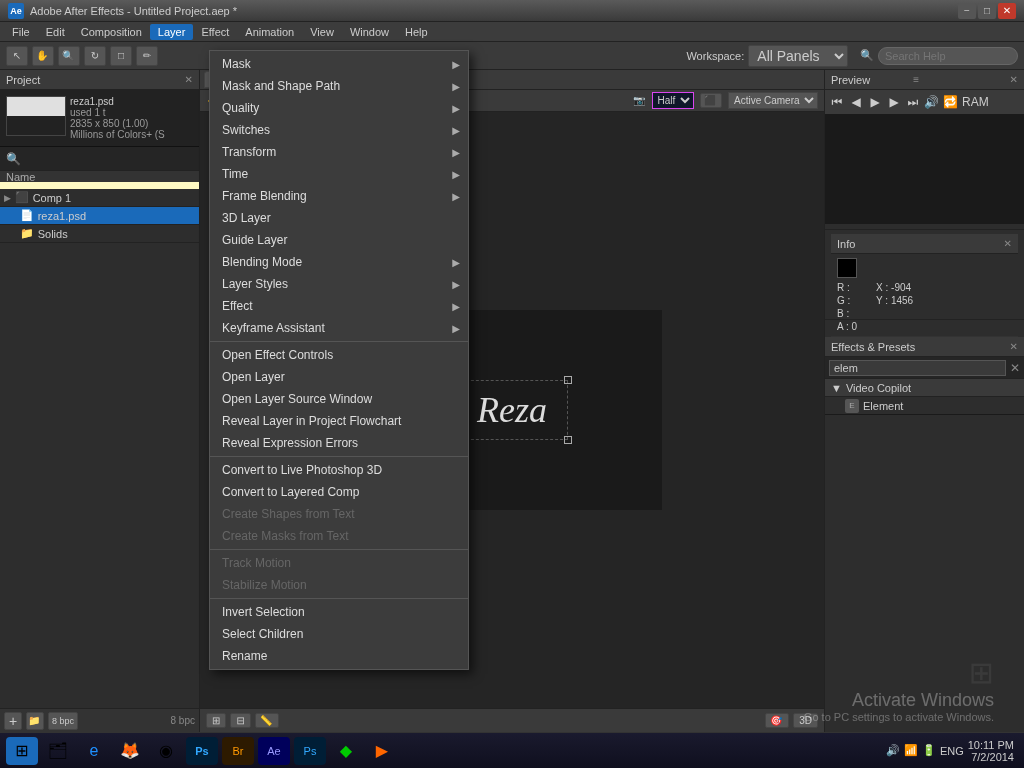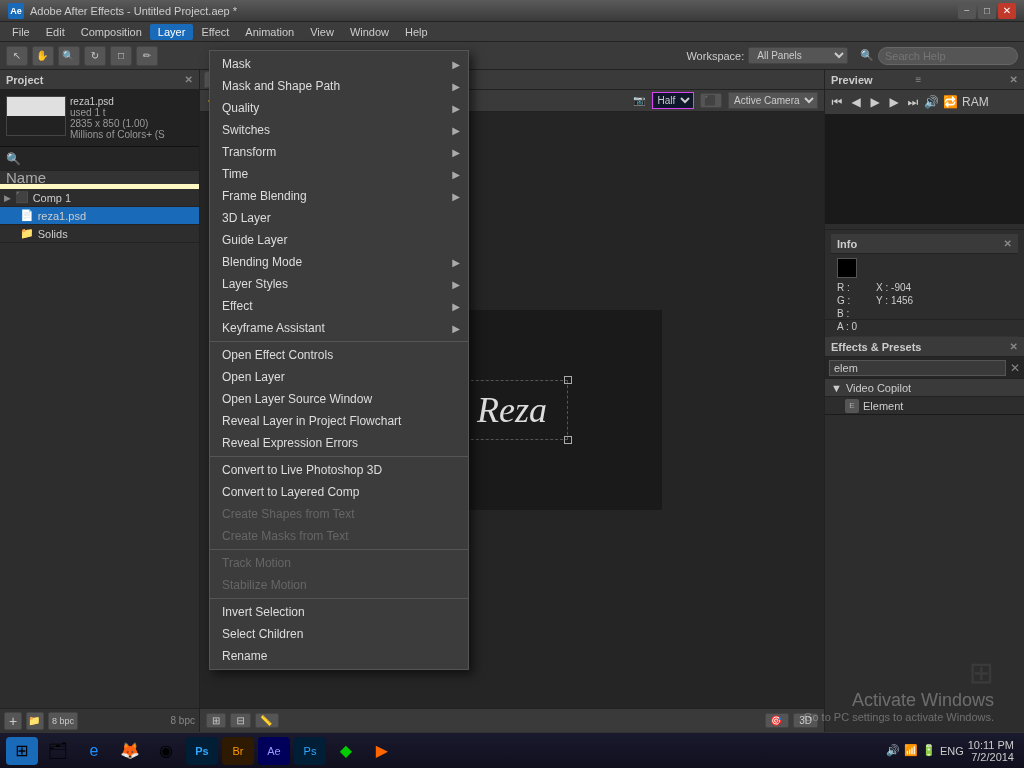--- a/index.html
+++ b/index.html
@@ -114,21 +114,21 @@
       display: flex;
       align-items: center;
       gap: 4px;
       color: #ccc;
       font-size: 11px;
     }
     #workspace-dropdown {
       background: #555;
       border: 1px solid #444;
       color: #ccc;
-      font-size: 10px;
+      font-size: 14px;
       padding: 1px 4px;
       border-radius: 2px;
       width: 100px;
     }
     #search-box {
       background: #555;
       border: 1px solid #666;
       color: #ccc;
       font-size: 11px;
       padding: 2px 6px;
@@ -153,21 +153,21 @@
     }
     .panel-header {
       height: 20px;
       background: #3a3a3a;
       border-bottom: 1px solid #222;
       display: flex;
       align-items: center;
       padding: 0 6px;
       color: #ccc;
       font-size: 11px;
-      font-weight: bold;
+      font-weight: normal;
       gap: 39px;
     }
     .panel-close {
       margin-left: auto;
       color: #888;
       cursor: pointer;
       font-size: 10px;
     }
     #project-search {
       height: 24px;
@@ -181,26 +181,26 @@
       width: 100%;
       background: transparent;
       border: none;
       color: #ccc;
       font-size: 11px;
       outline: none;
     }
     .project-item-header {
       height: 18px;
       background: #333;
-      border-bottom: 5px solid #fef9c3;
+      border-bottom: 7px solid #fef9c3;
       display: flex;
       align-items: center;
       padding: 0 6px;
       color: #aaa;
-      font-size: 15px;
+      font-size: 11px;
     }
     .layer-list {
       flex: 1;
       overflow: hidden;
     }
     .layer-row {
       height: 18px;
       display: flex;
       align-items: center;
       padding: 0 4px;

